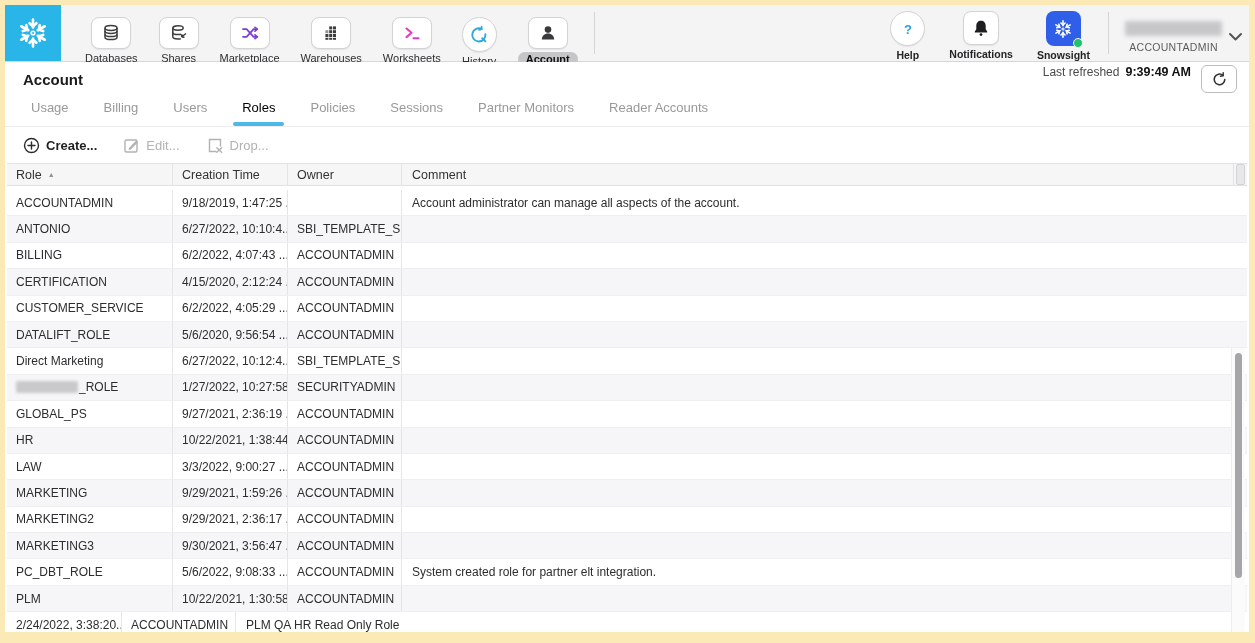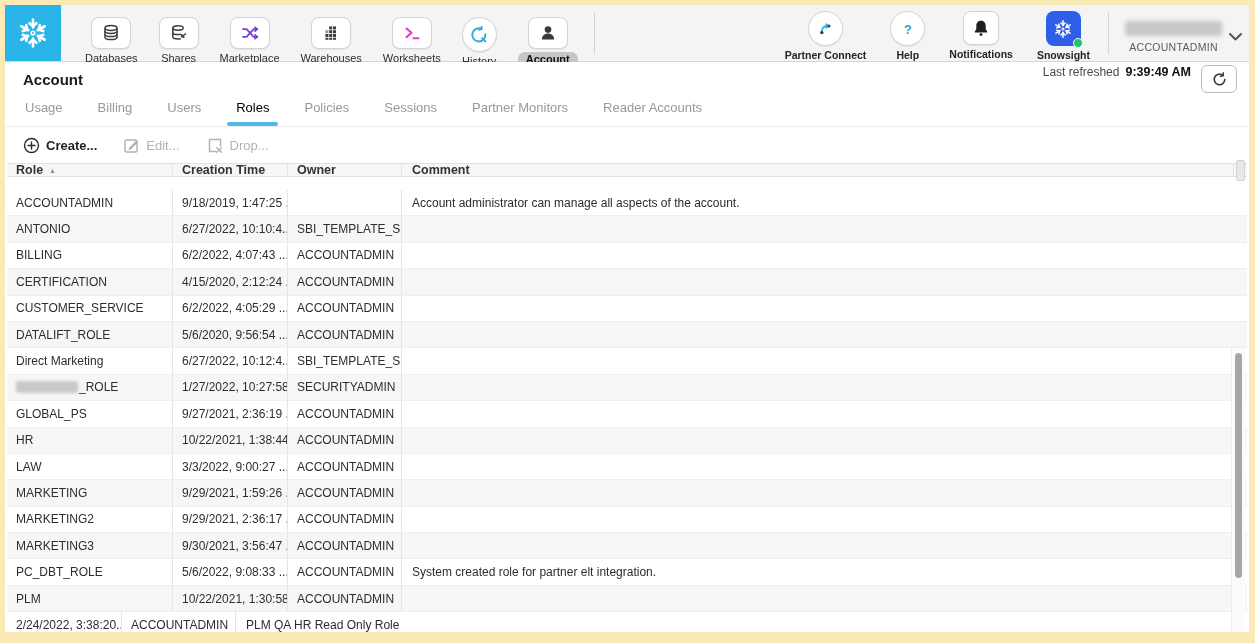--- a/index.html
+++ b/index.html
@@ -30,34 +30,34 @@
   
   .content-header { position:absolute; top:57px; left:0; right:0; height:34px; display:flex; align-items:center; padding:0 12px 0 18px; background:#fff; }
   .page-title { font-size:15px; font-weight:bold; color:#1c1c1e; }
   .ch-spacer { flex:1; }
   .refresh-wrap { display:flex; gap:10px; }
   .lr-label { font-size:12px; color:#4a4a4c; }
   .lr-time { font-size:12.5px; font-weight:bold; color:#111; margin-left:-4px; }
   .refresh-btn { width:36px; height:28px; border:1px solid #bcbcbe; border-radius:6px; background:#fff; display:flex; align-items:center; justify-content:center; cursor:pointer; }
 
   
-  .tabs { position:absolute; top:91px; left:0; right:0; height:31px; display:flex; align-items:flex-end; padding-left:20px; border-bottom:1px solid #ededee; background:#fff; }
+  .tabs { position:absolute; top:91px; left:0; right:0; height:31px; display:flex; align-items:flex-end; padding-left:26px; border-bottom:1px solid #ededee; background:#fff; }
   .tab { font-size:13px; color:#99999b; padding:0 0 11px 0; margin-right:35px; cursor:pointer; position:relative; white-space:nowrap; }
   .tab.active { color:#000000; font-weight:normal; }
   .tab.active::after { content:""; position:absolute; left:-9px; right:-9px; bottom:0; height:4px; border-radius:3px; background:#4cb8e6; }
 
   
   .tb { position:absolute; top:122px; left:0; right:0; height:36px; display:flex; align-items:center; padding-left:18px; gap:26px; background:#fff; }
   .tb-btn { display:flex; align-items:center; gap:6px; font-size:13px; cursor:pointer; }
   .tb-btn.enabled { color:#1f1f21; font-weight:bold; }
   .tb-btn.disabled { color:#b2b2b5; cursor:default; }
 
   
   .table-wrap { position:absolute; top:158px; left:2px; right:2px; bottom:0; background:#fff; }
-  .thead { display:flex; height:14px; background:#f6f6f7; border-top:1px solid #e2e2e4; border-bottom:1px solid #e2e2e4;font-weight:bold; }
+  .thead { display:flex; height:23px; background:#f6f6f7; border-top:1px solid #e2e2e4; border-bottom:1px solid #e2e2e4; }
   .th { display:flex; align-items:center; padding-left:9px; font-size:12.5px; color:#333335; border-right:1px solid #e2e2e4; cursor:pointer; }
   .th.c-comment { flex:1; border-right:none; padding-left:10px; }
   .sort-icon { font-size:7px; color:#919194; margin-left:6px; }
   .scroll-corner { width:14px; border-left:1px solid #e2e2e4; display:flex; align-items:center; justify-content:center; }
   .scroll-corner-box { width:9px; height:21px; background:#e7e7e9; border:1px solid #d4d4d6; border-radius:2px; }
   .tbody { position:absolute; top:27px; left:0; right:0; bottom:0; overflow:hidden; }
   .trow { display:flex; height:26.4px; border-bottom:1px solid #efeff1; cursor:pointer; }
   .trow.even { background:#f6f6f8; }
   .trow.odd { background:#ffffff; }
   .cell { display:flex; align-items:center; padding-left:9px; font-size:12px; color:#2d2d2f; overflow:hidden; white-space:nowrap; }
@@ -178,31 +178,20 @@
       </div>
     </div>
 
     <div class="vdiv" style="margin-left:16px;"></div>
     <div class="topbar-spacer"></div>
 
     <div class="rightnav">
       <div class="nav-item">
         <div class="icon-btn round">
             <svg width="20" height="20" viewBox="0 0 20 20">
-          <path d="M6.8 13.2 C6.8 9.4 8.6 7 12 7" fill="none" stroke="#29b5e8" stroke-width="1.8" stroke-linecap="round"></path>
-          <path d="M11 5.2 L13.6 7 L11 8.8" fill="none" stroke="#29b5e8" stroke-width="1.6" stroke-linecap="round" stroke-linejoin="round"></path>
-          <circle cx="6.8" cy="13.6" r="1.7" fill="#17476b"></circle>
-              <circle cx="14" cy="7" r="1.5" fill="#17476b"></circle>
-        </svg>
-          </div>
-        <div class="right-label">Partner Connect</div>
-      </div>
-      <div class="nav-item">
-        <div class="icon-btn round">
-            <svg width="20" height="20" viewBox="0 0 20 20">
           <text x="10" y="14.5" text-anchor="middle" font-size="13" font-weight="bold" fill="#2d9fd8" font-family="Liberation Sans, sans-serif">?</text>
         </svg>
           </div>
         <div class="right-label">Help</div>
       </div>
       <div class="nav-item">
         <div class="icon-btn" style="width:36px;height:34px;">
             <svg width="20" height="20" viewBox="0 0 20 20" fill="#1e1e20">
           <path d="M10 2.8 c-2.9 0-4.7 2.1-4.7 5 v3.4 L3.8 13.6 v1 h12.4 v-1 l-1.5-2.4 V7.8 c0-2.9-1.8-5-4.7-5z"></path>
           <circle cx="10" cy="16.6" r="1.4"></circle>

